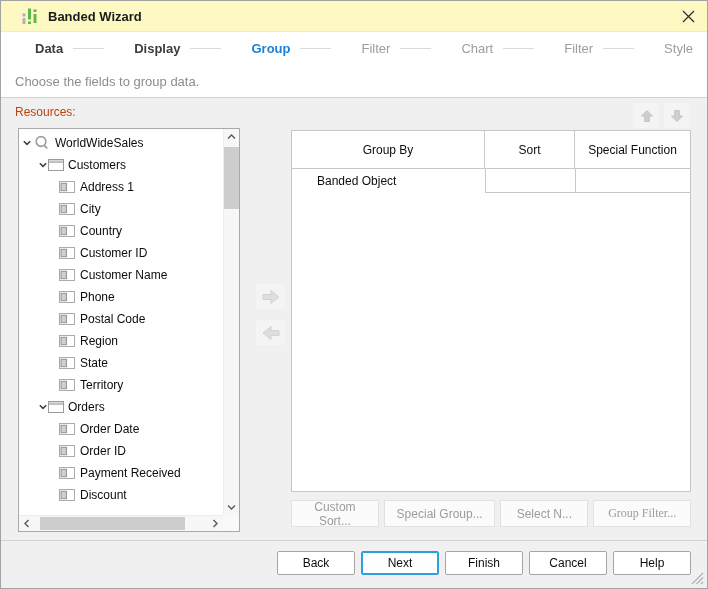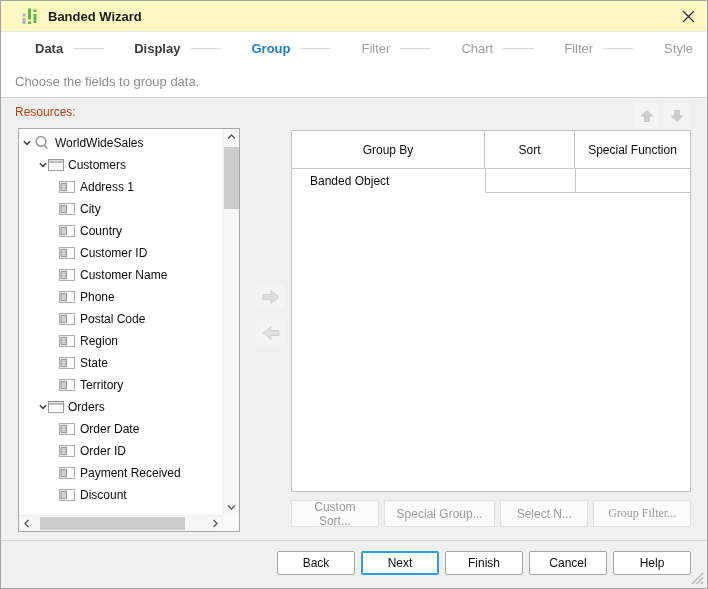--- a/index.html
+++ b/index.html
@@ -51,21 +51,21 @@
   .xfer-btn.add{top:284px;} .xfer-btn.remove{top:320px;}
   
   .table-panel{position:absolute;left:291px;top:130px;width:400px;height:362px;background:#fff;
                border:1px solid #c6c6c6;box-sizing:border-box;}
   .gt-header{display:grid;grid-template-columns:193px 90px 1fr;height:38px;}
   .gt-th{border-bottom:1px solid #c8c8c8;border-right:1px solid #c8c8c8;display:flex;
          align-items:center;justify-content:center;font-size:12px;color:#0d0d0d;}
   .gt-th:last-child{border-right:none;}
   .gt-row{display:grid;grid-template-columns:193px 90px 1fr;height:24px;}
   .gt-td{font-size:12px;color:#0d0d0d;display:flex;align-items:center;}
-  .gt-td.groupby{padding-left:18px;}
+  .gt-td.groupby{padding-left:25px;}
   .gt-td.bordered{border-left:1px solid #c8c8c8;border-bottom:1px solid #c8c8c8;}
   
   .actions{position:absolute;left:291px;top:500px;width:400px;display:flex;gap:5px;}
   .action-btn{height:27px;background:#fbfbfb;border:1px solid #e2e2e2;color:#9c9c9c;
               font-size:12px;font-family:inherit;display:flex;align-items:center;justify-content:center;box-sizing:border-box;}
   
   .bottom-bar{position:absolute;left:1px;right:1px;bottom:1px;height:47px;background:#f0f0f0;
               border-top:1px solid #d2d2d2;}
   .nav-buttons{position:absolute;right:16px;top:10px;display:flex;gap:6px;}
   .nav-btn{width:78px;height:24px;background:#fff;border:1px solid #a6a6a6;border-radius:2px;

